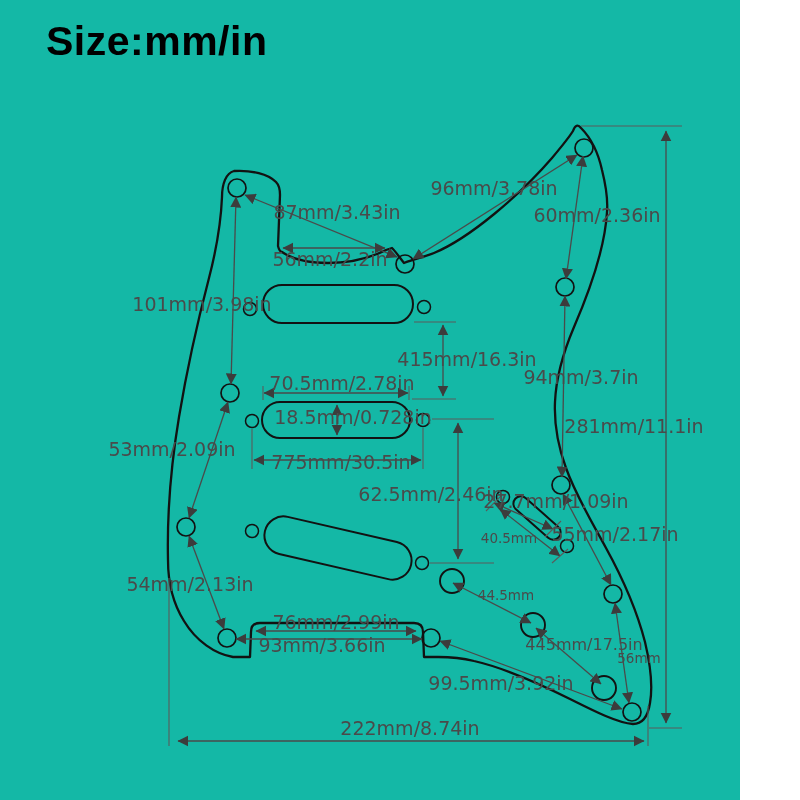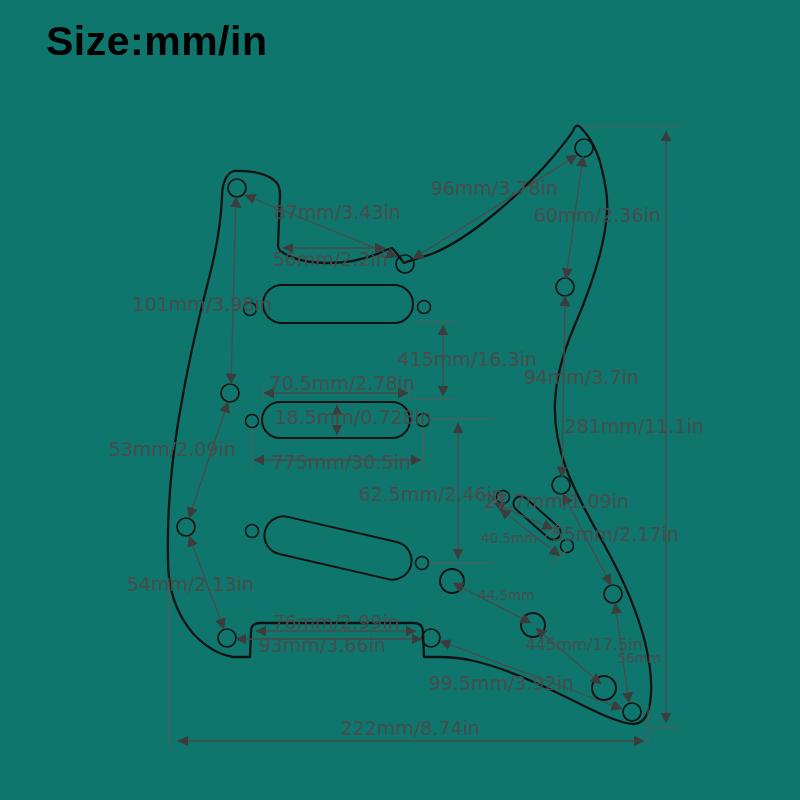--- a/index.html
+++ b/index.html
@@ -1,16 +1,16 @@
 <!DOCTYPE html>
 <html><head>
 <meta charset="utf-8">
 <style>
   html,body{margin:0;padding:0;background:#ffffff;}
-  .canvas{position:relative;width:800px;height:800px;background:#0f766e;overflow:hidden;
+  .canvas{position:relative;width:740px;height:800px;background:#14b8a6;overflow:hidden;
           font-family:"DejaVu Sans", sans-serif;}
   .title{position:absolute;left:46px;top:18px;font-family:"Liberation Sans", sans-serif;
          font-weight:bold;font-size:41px;color:#000;letter-spacing:0.5px;}
   svg{position:absolute;left:0;top:0;}
   .outline{fill:none;stroke:#121212;stroke-width:2.3;stroke-linejoin:round;}
   .cutout{fill:none;stroke:#121212;stroke-width:2;}
   .screw{fill:none;stroke:#121212;stroke-width:1.7;}
   .mscrew{fill:none;stroke:#121212;stroke-width:1.5;}
   .pot{fill:none;stroke:#121212;stroke-width:1.9;}
   .dim{stroke:#4a4a4a;stroke-width:1.3;fill:none;}

